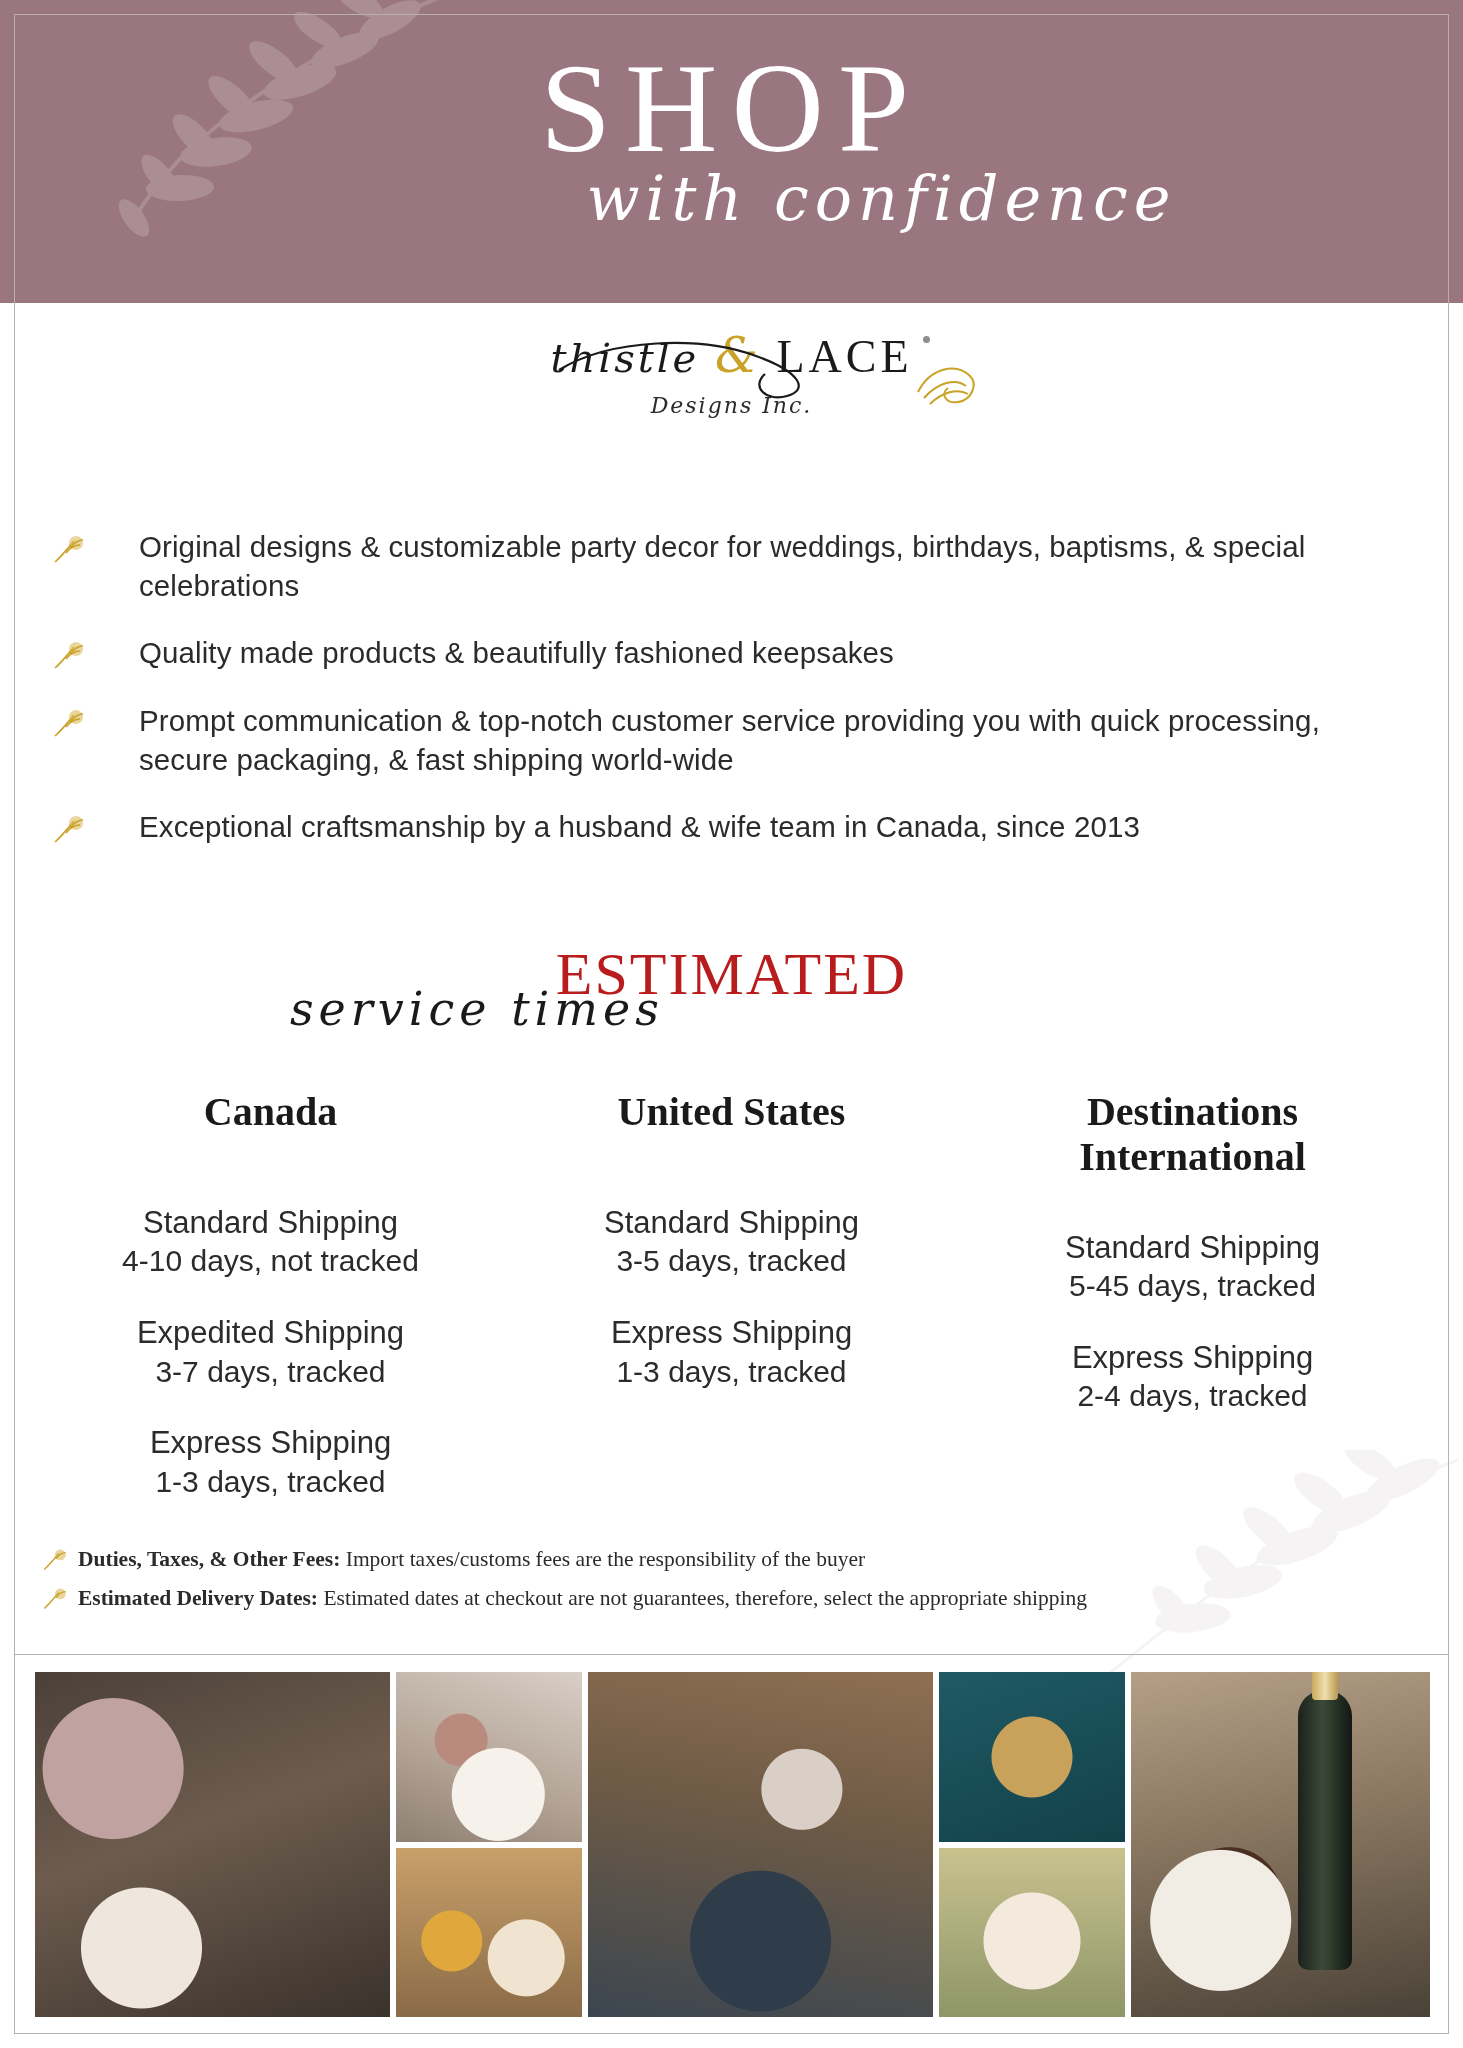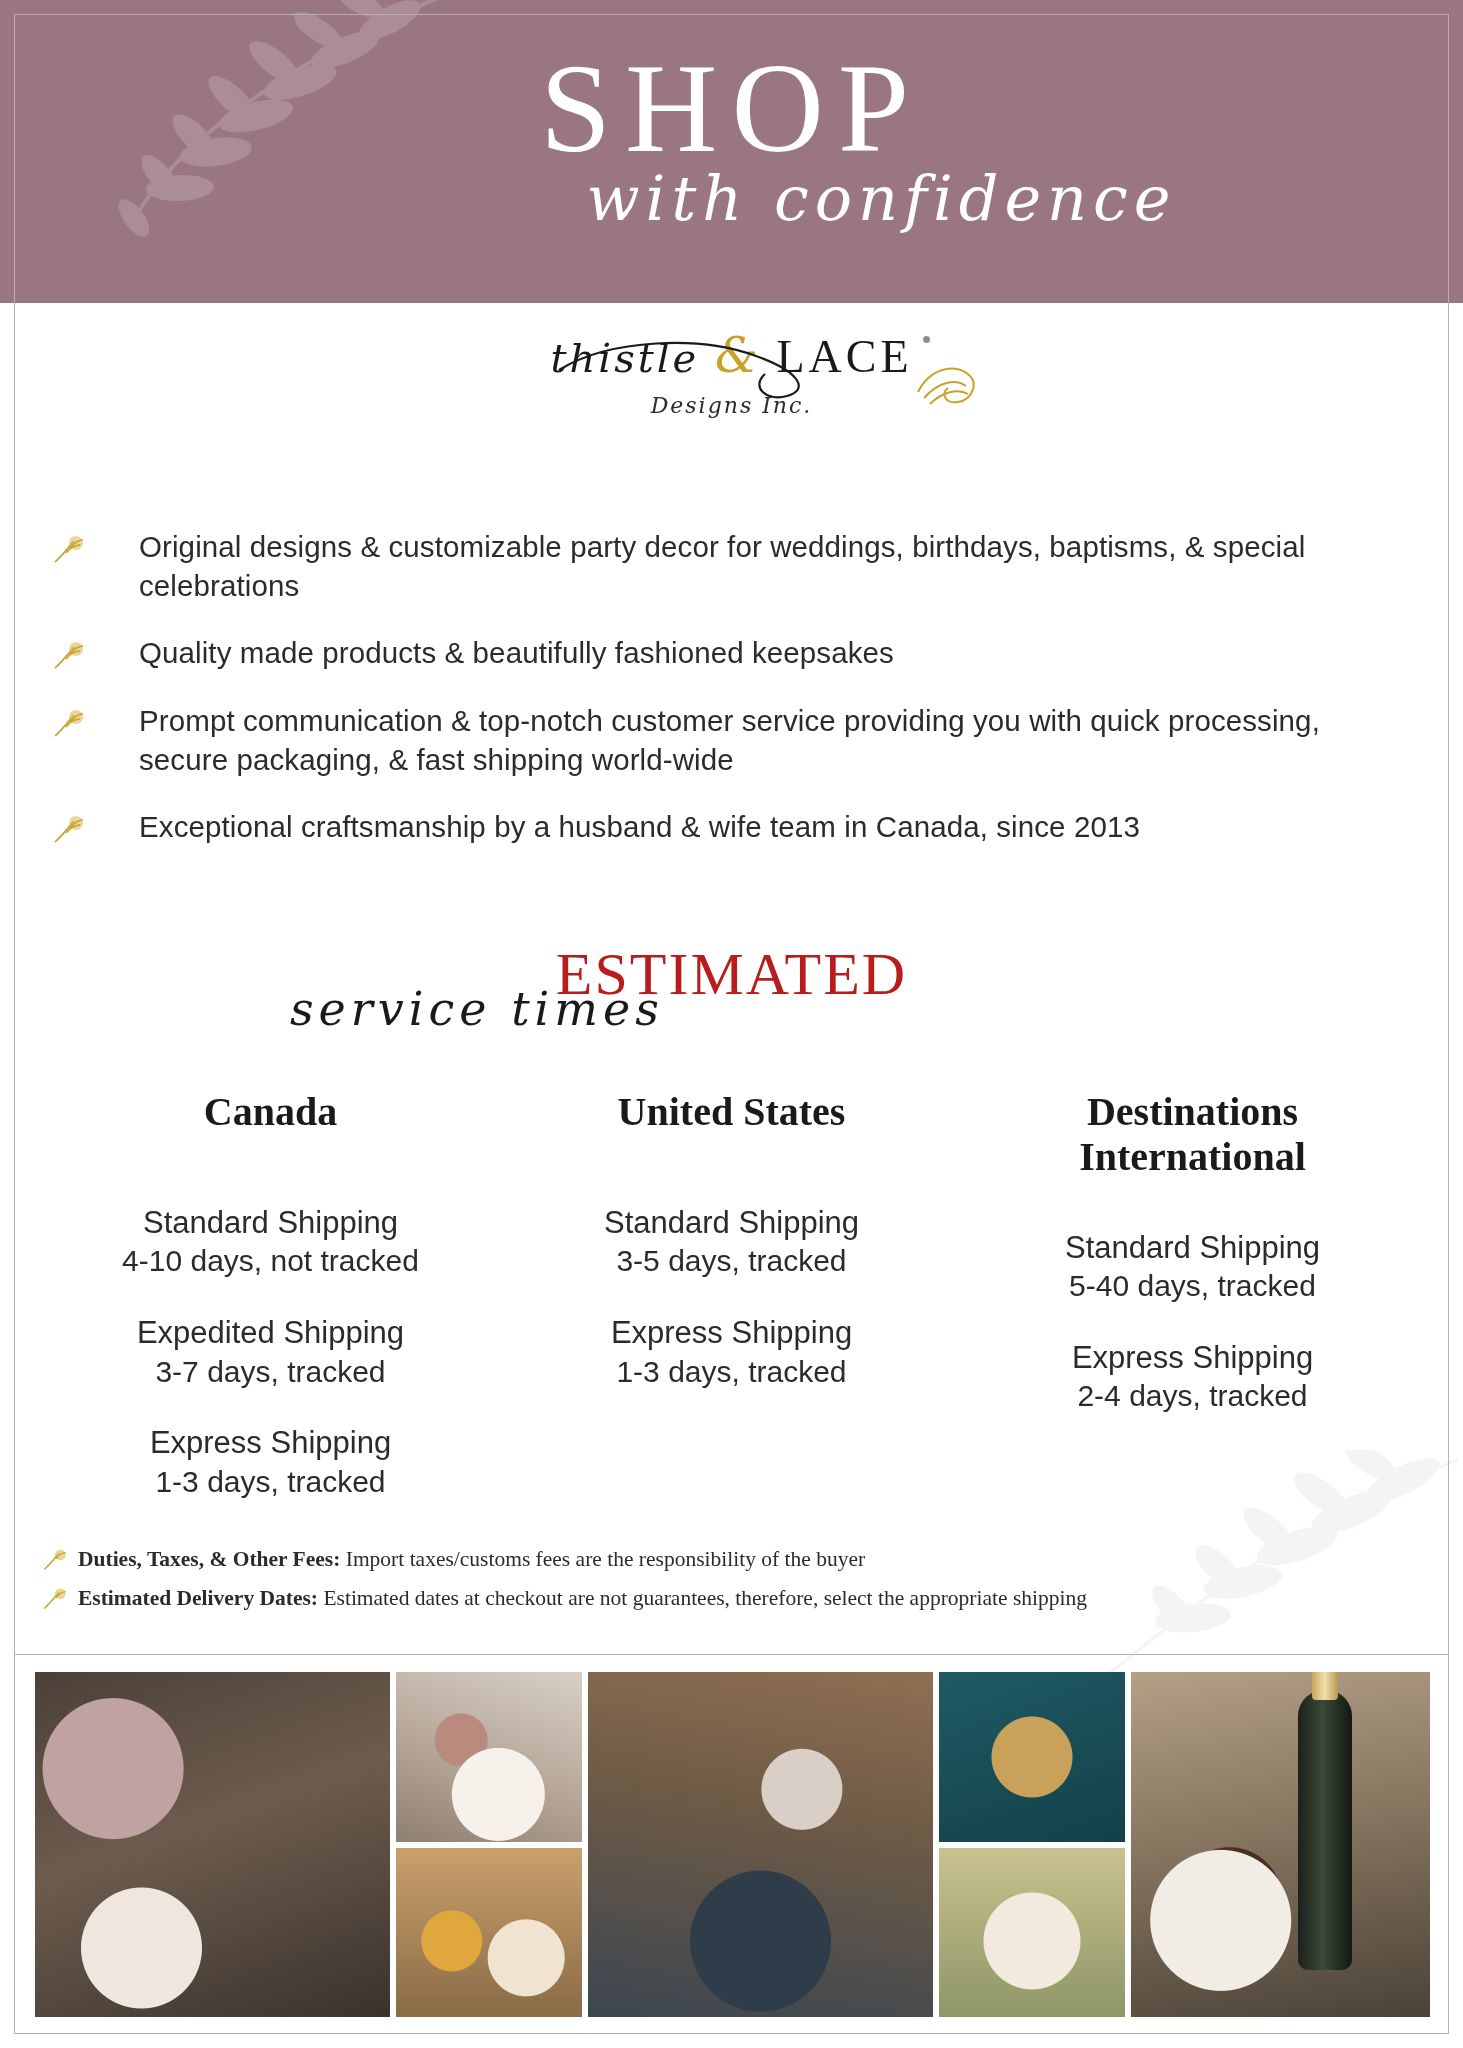--- a/index.html
+++ b/index.html
@@ -521,21 +521,21 @@
       </div>
     </div>
 
     <div class="col">
       <div class="col-title two-line">
         <div>Destinations</div>
         <div>International</div>
       </div>
       <div class="svc">
         <div class="svc-name">Standard Shipping</div>
-        <div class="svc-detail">5-40 days, tracked</div>
+        <div class="svc-detail">5-45 days, tracked</div>
       </div>
       <div class="svc">
         <div class="svc-name">Express Shipping</div>
         <div class="svc-detail">2-4 days, tracked</div>
       </div>
     </div>
 
   </div>
 
   <svg class="leaf-deco-br" viewBox="0 0 430 230">

